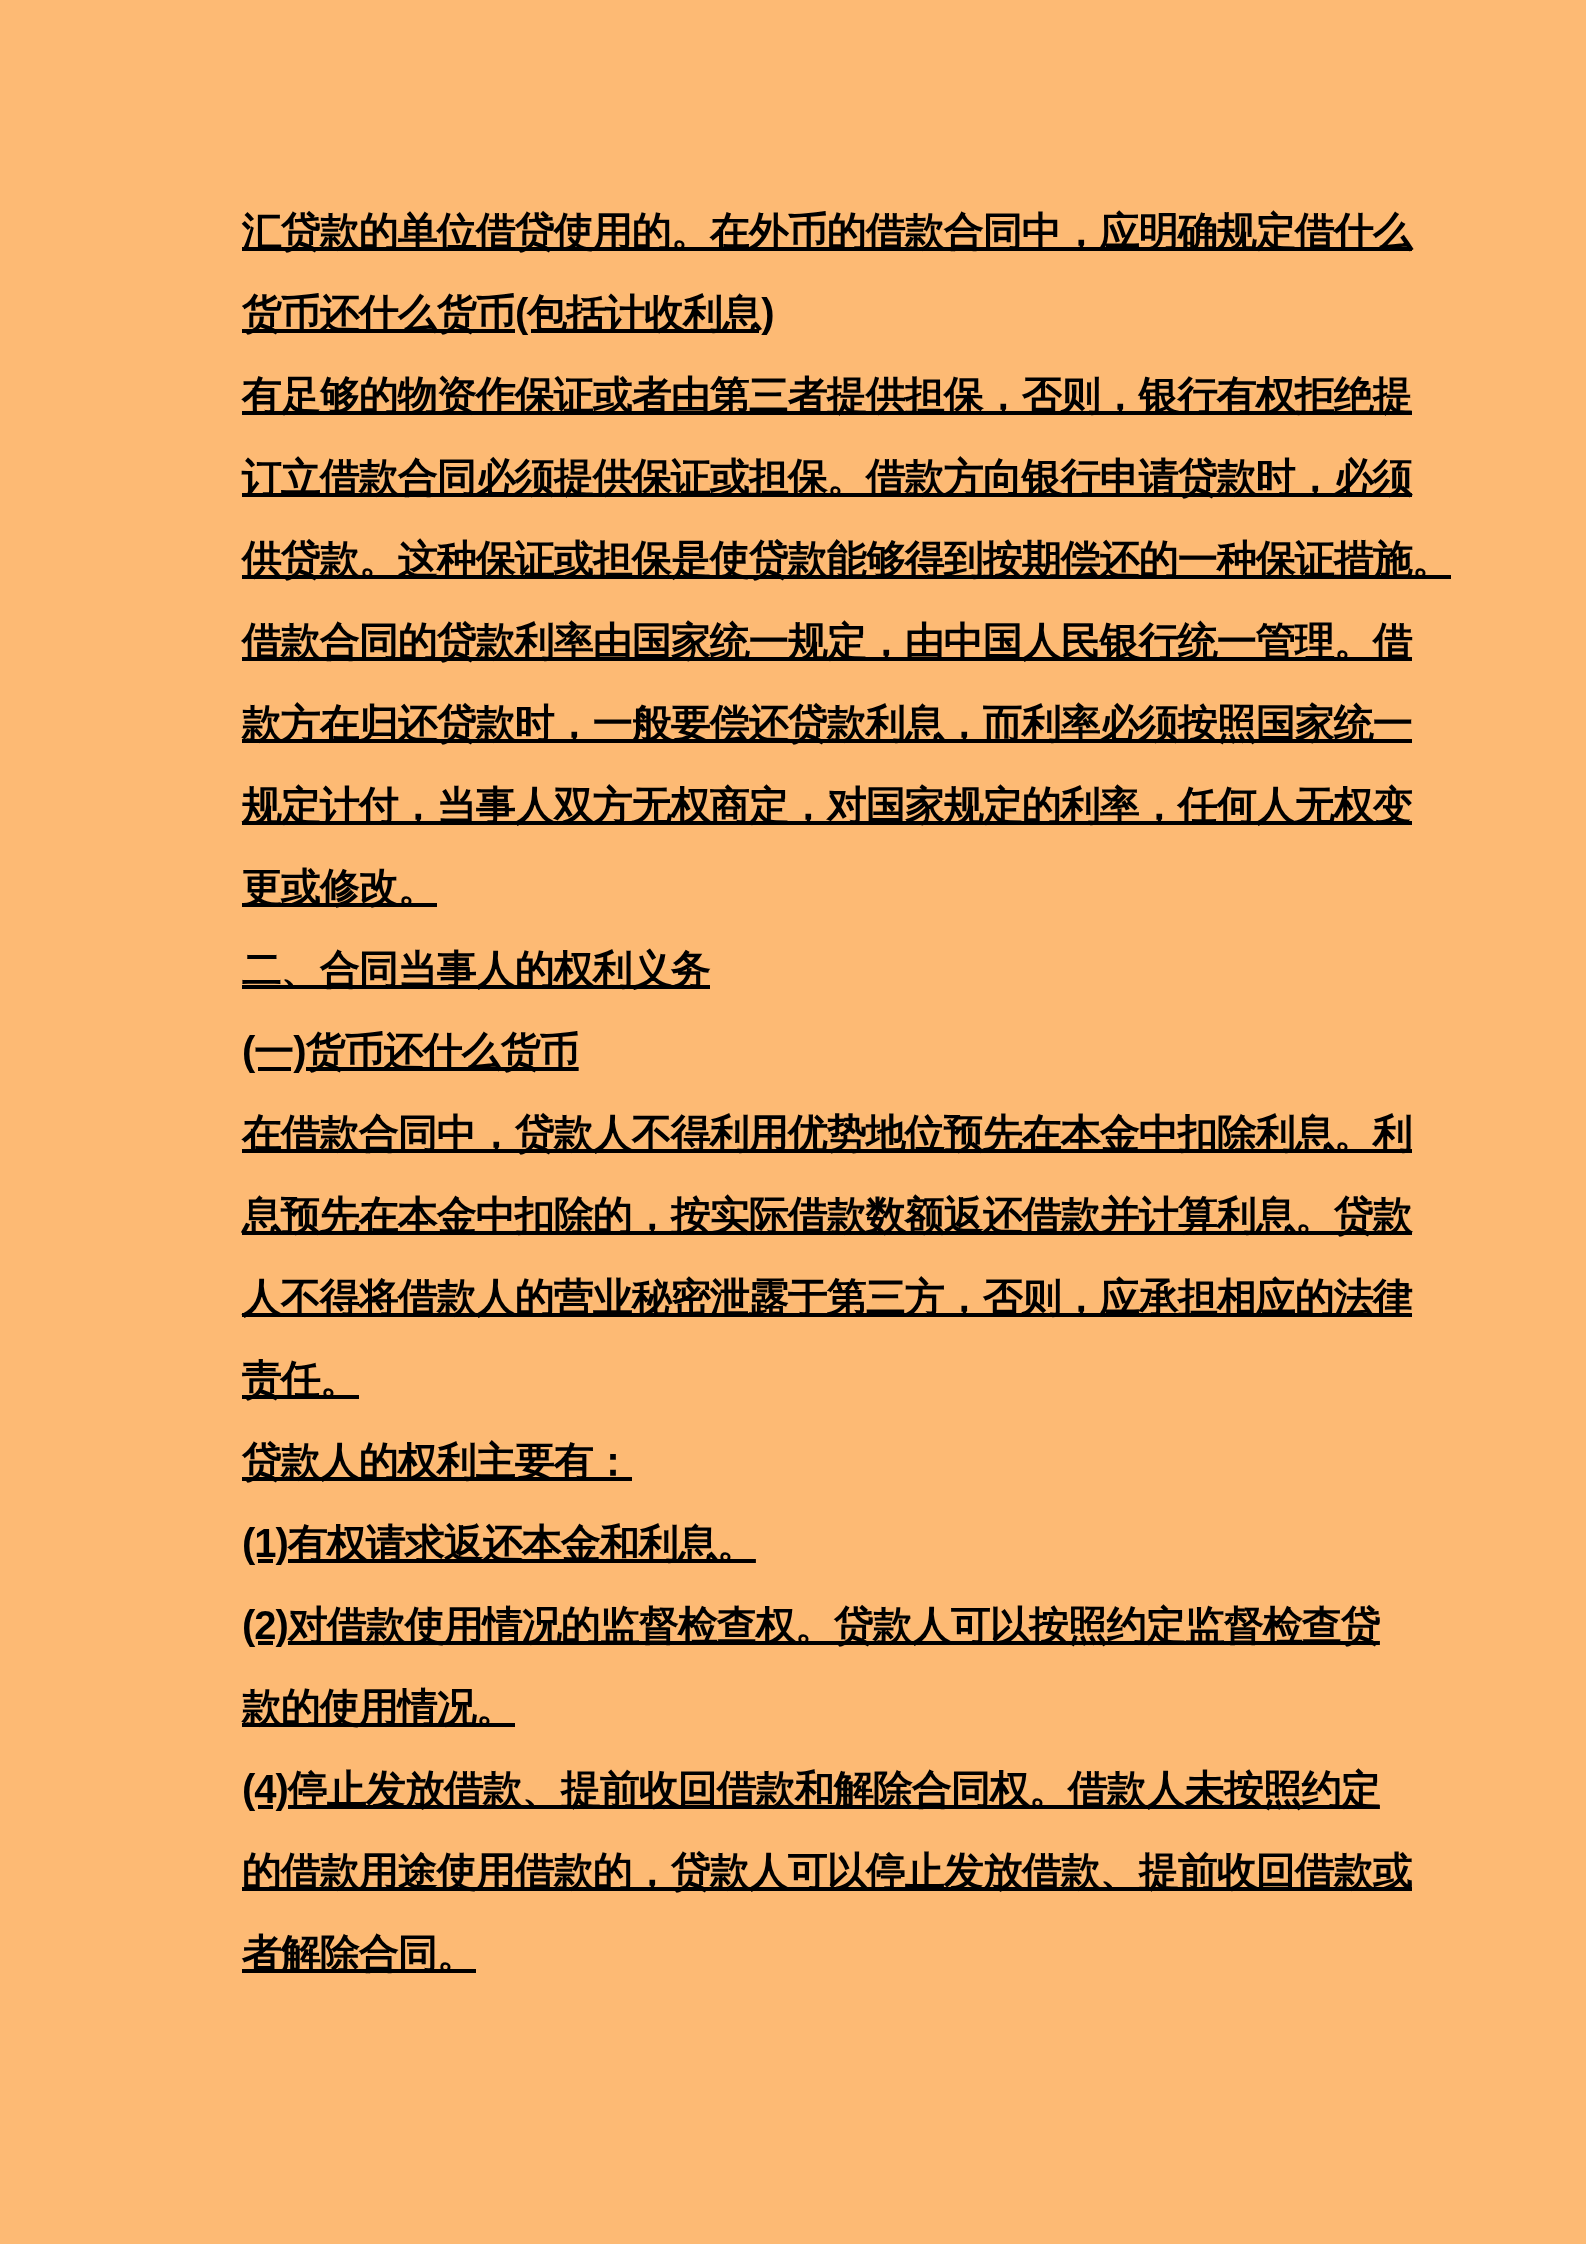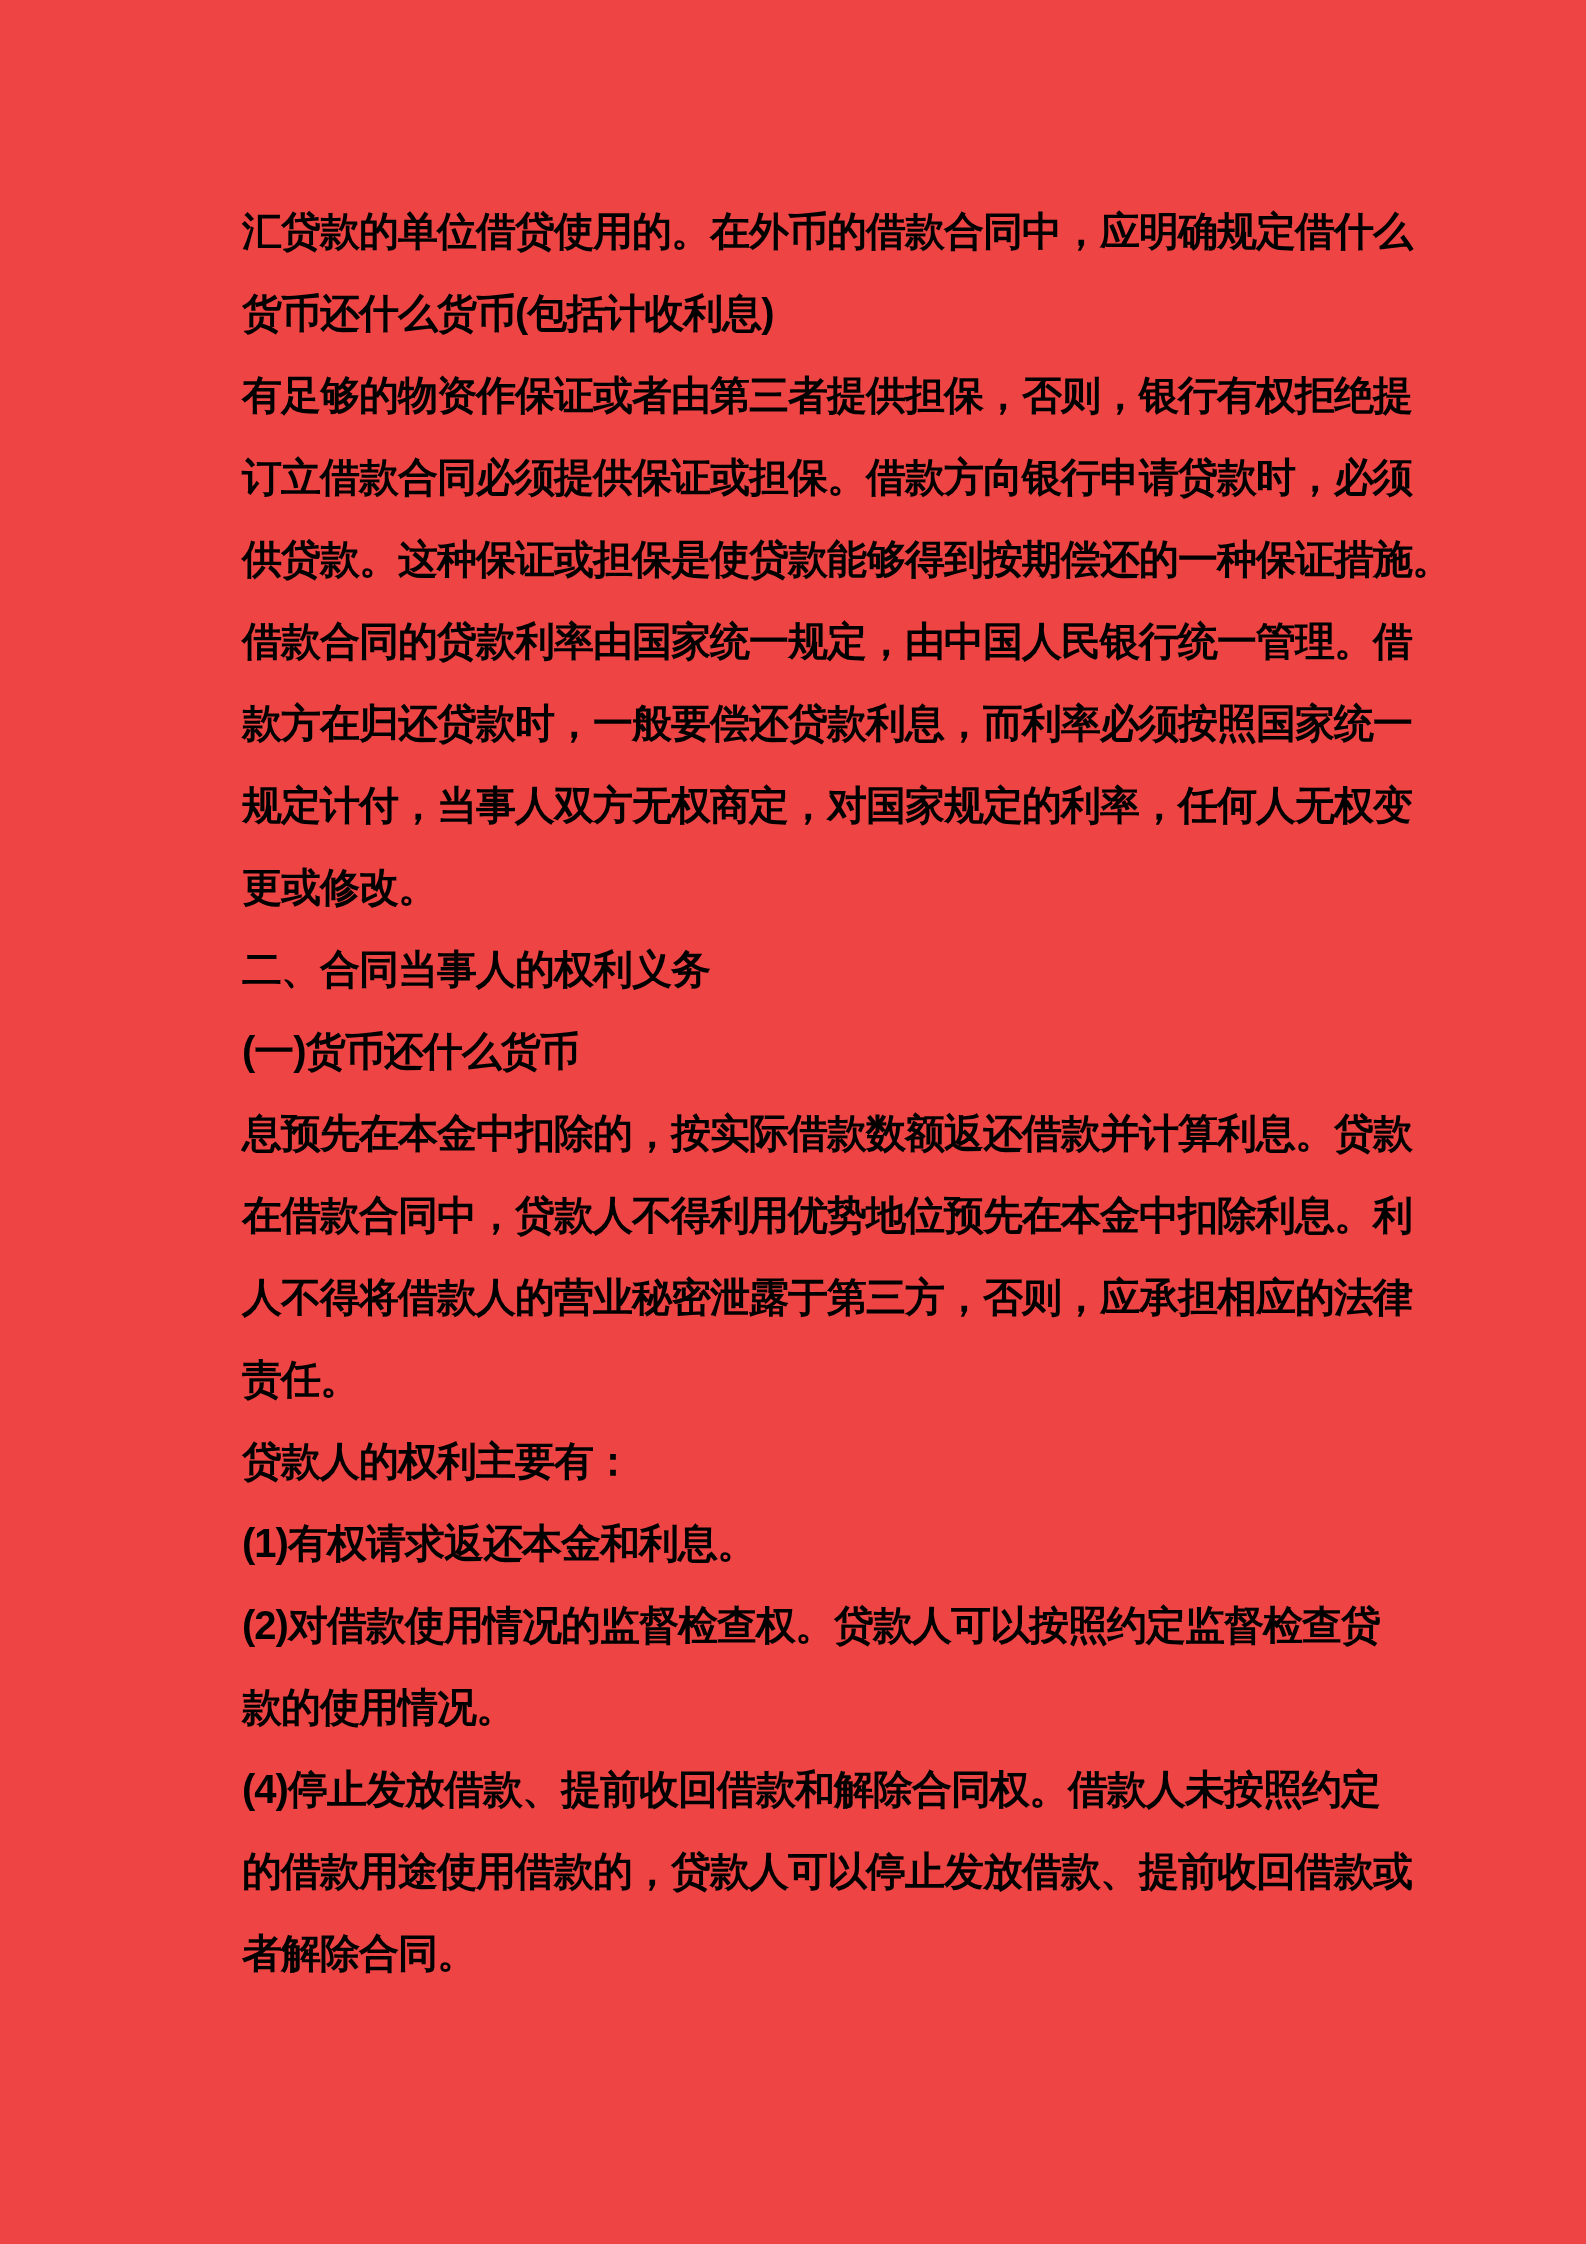--- a/index.html
+++ b/index.html
@@ -13,23 +13,24 @@
     position: relative;
     overflow: hidden;
     font-family: "Liberation Sans", "DejaVu Sans", sans-serif;
   }
   .page {
     position: absolute;
     left: 0;
     top: 0;
     width: 1586px;
     height: 2244px;
-    background: #ef4444;
+    background: #fdba74;
     box-sizing: border-box;
     padding: 190px 140px 0 242px;
+    text-decoration: underline;
   }
   .textblock {
     width: 1204px;
   }
   .line {
     height: 82px;
     line-height: 82px;
     font-size: 40px;
     font-weight: 700;
     color: #000000;
@@ -47,22 +48,22 @@
     <div class="line">货币还什么货币(包括计收利息)</div>
     <div class="line">有足够的物资作保证或者由第三者提供担保，否则，银行有权拒绝提</div>
     <div class="line">订立借款合同必须提供保证或担保。借款方向银行申请贷款时，必须</div>
     <div class="line">供贷款。这种保证或担保是使贷款能够得到按期偿还的一种保证措施。</div>
     <div class="line">借款合同的贷款利率由国家统一规定，由中国人民银行统一管理。借</div>
     <div class="line">款方在归还贷款时，一般要偿还贷款利息，而利率必须按照国家统一</div>
     <div class="line">规定计付，当事人双方无权商定，对国家规定的利率，任何人无权变</div>
     <div class="line">更或修改。</div>
     <div class="line">二、合同当事人的权利义务</div>
     <div class="line">(一)货币还什么货币</div>
+    <div class="line">在借款合同中，贷款人不得利用优势地位预先在本金中扣除利息。利</div>
     <div class="line">息预先在本金中扣除的，按实际借款数额返还借款并计算利息。贷款</div>
-    <div class="line">在借款合同中，贷款人不得利用优势地位预先在本金中扣除利息。利</div>
     <div class="line">人不得将借款人的营业秘密泄露于第三方，否则，应承担相应的法律</div>
     <div class="line">责任。</div>
     <div class="line">贷款人的权利主要有：</div>
     <div class="line">(1)有权请求返还本金和利息。</div>
     <div class="line">(2)对借款使用情况的监督检查权。贷款人可以按照约定监督检查贷</div>
     <div class="line">款的使用情况。</div>
     <div class="line">(4)停止发放借款、提前收回借款和解除合同权。借款人未按照约定</div>
     <div class="line">的借款用途使用借款的，贷款人可以停止发放借款、提前收回借款或</div>
     <div class="line">者解除合同。</div>
   </div>

